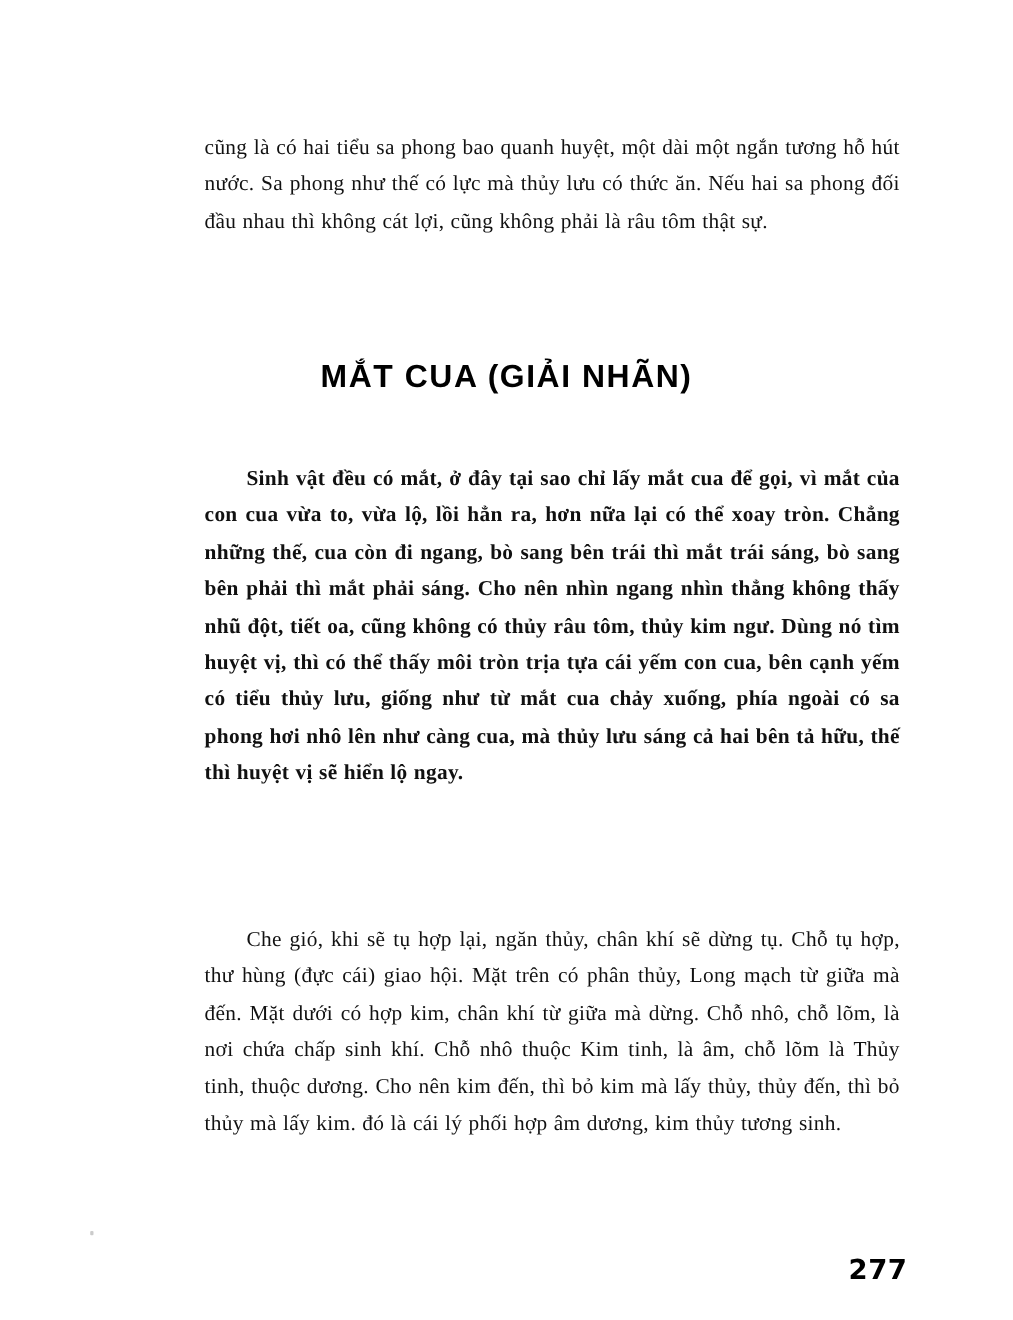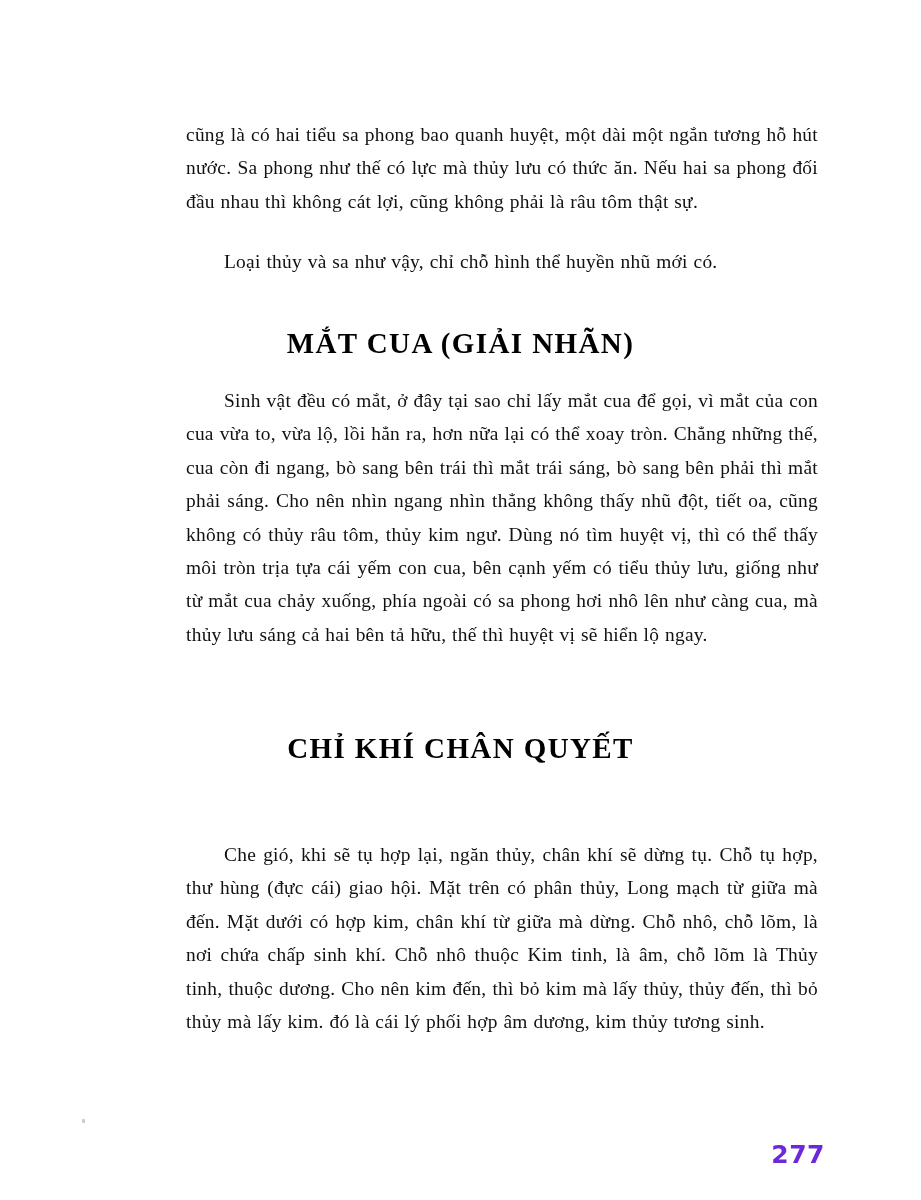--- a/index.html
+++ b/index.html
@@ -52,71 +52,67 @@
   }
 
   .body-text.indent {
     text-indent: 38px;
   }
 
   
   #para-sa-phong   { top: 118px; }
   #para-loai-thuy  { top: 245px; }
   #heading-mat-cua { top: 327px; }
-  #para-sinh-vat   { top: 384px; }
+  #para-sinh-vat   { top: 419px; font-weight: bold; }
   #heading-chi-khi { top: 732px; }
   #para-che-gio    { top: 838px; }
   #para-thuy-luu   { top: 1010px; }
 
   .heading {
     position: absolute;
     left: 0;
     width: 921px;
     text-align: center;
-    font-family: Liberation Serif, serif;
+    font-family: Liberation Sans, sans-serif;
     font-weight: 700;
     font-size: 29px;
     letter-spacing: 1.4px;
     color: #000000;
     margin: 0;
   }
 
   .folio {
     position: absolute;
     right: 96px;
     top: 1140px;
     font-family: "DejaVu Sans", "Liberation Sans", sans-serif;
     font-weight: 700;
     font-size: 25px;
     letter-spacing: .5px;
-    color: #6d28d9;
+    color: #000000;
   }
 </style>
 </head>
 <body>
 
 <div class="page">
 
   <div class="scan-speck"></div>
 
   <div class="text-block" id="para-sa-phong">
     <p class="body-text">cũng là có hai tiểu sa phong bao quanh huyệt, một dài một ngắn tương hỗ hút nước. Sa phong như thế có lực mà thủy lưu có thức ăn. Nếu hai sa phong đối đầu nhau thì không cát lợi, cũng không phải là râu tôm thật sự.</p>
   </div>
 
-  <div class="text-block" id="para-loai-thuy">
-    <p class="body-text indent">Loại thủy và sa như vậy, chỉ chỗ hình thể huyền nhũ mới có.</p>
-  </div>
 
   <h2 class="heading" id="heading-mat-cua">MẮT CUA (GIẢI NHÃN)</h2>
 
   <div class="text-block" id="para-sinh-vat">
     <p class="body-text indent">Sinh vật đều có mắt, ở đây tại sao chỉ lấy mắt cua để gọi, vì mắt của con cua vừa to, vừa lộ, lồi hẳn ra, hơn nữa lại có thể xoay tròn. Chẳng những thế, cua còn đi ngang, bò sang bên trái thì mắt trái sáng, bò sang bên phải thì mắt phải sáng. Cho nên nhìn ngang nhìn thẳng không thấy nhũ đột, tiết oa, cũng không có thủy râu tôm, thủy kim ngư. Dùng nó tìm huyệt vị, thì có thể thấy môi tròn trịa tựa cái yếm con cua, bên cạnh yếm có tiểu thủy lưu, giống như từ mắt cua chảy xuống, phía ngoài có sa phong hơi nhô lên như càng cua, mà thủy lưu sáng cả hai bên tả hữu, thế thì huyệt vị sẽ hiển lộ ngay.</p>
   </div>
 
-  <h2 class="heading" id="heading-chi-khi">CHỈ KHÍ CHÂN QUYẾT</h2>
 
   <div class="text-block" id="para-che-gio">
     <p class="body-text indent">Che gió, khi sẽ tụ hợp lại, ngăn thủy, chân khí sẽ dừng tụ. Chỗ tụ hợp, thư hùng (đực cái) giao hội. Mặt trên có phân thủy, Long mạch từ giữa mà đến. Mặt dưới có hợp kim, chân khí từ giữa mà dừng. Chỗ nhô, chỗ lõm, là nơi chứa chấp sinh khí. Chỗ nhô thuộc Kim tinh, là âm, chỗ lõm là Thủy tinh, thuộc dương. Cho nên kim đến, thì bỏ kim mà lấy thủy, thủy đến, thì bỏ thủy mà lấy kim. đó là cái lý phối hợp âm dương, kim thủy tương sinh.</p>
   </div>
 
 
   <div class="folio">277</div>
 
 </div>
 

